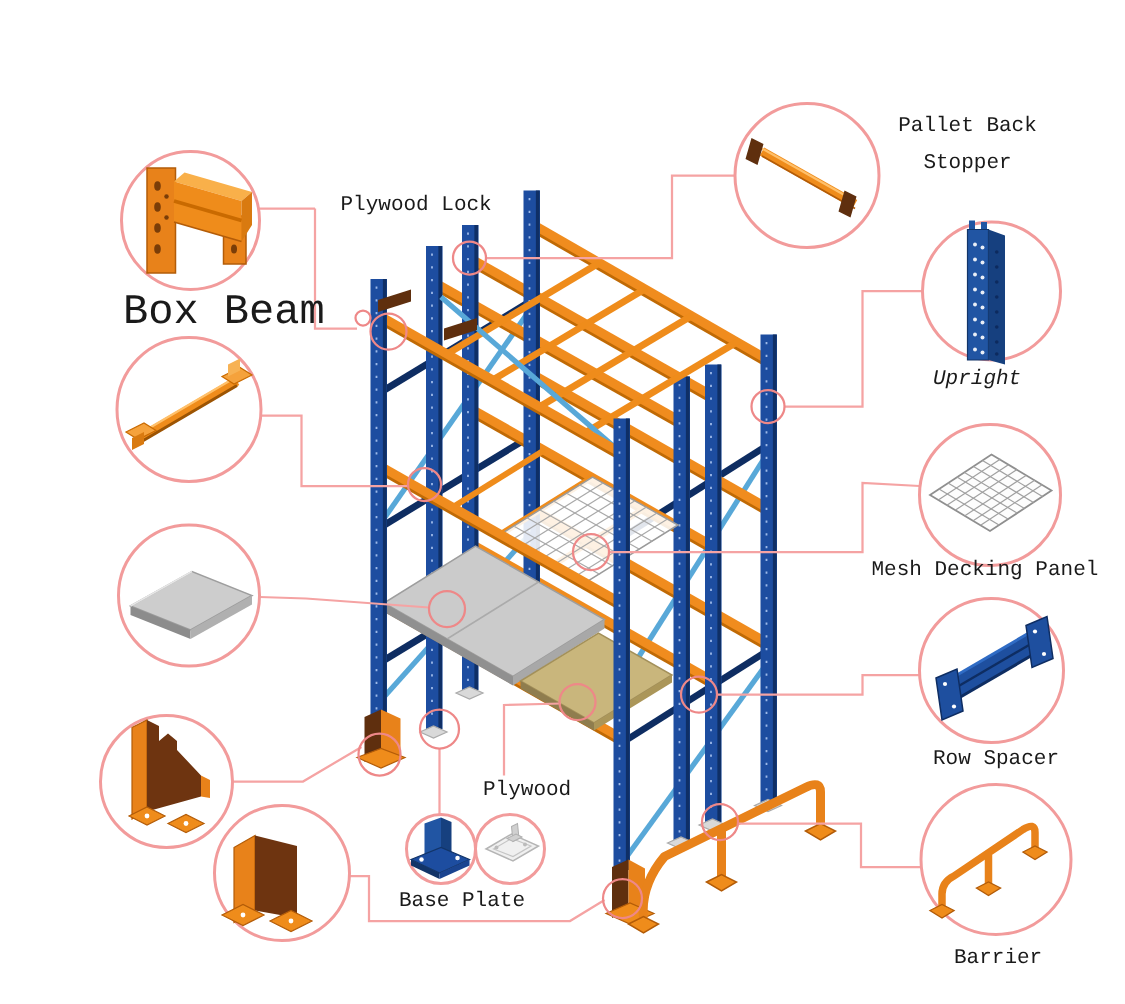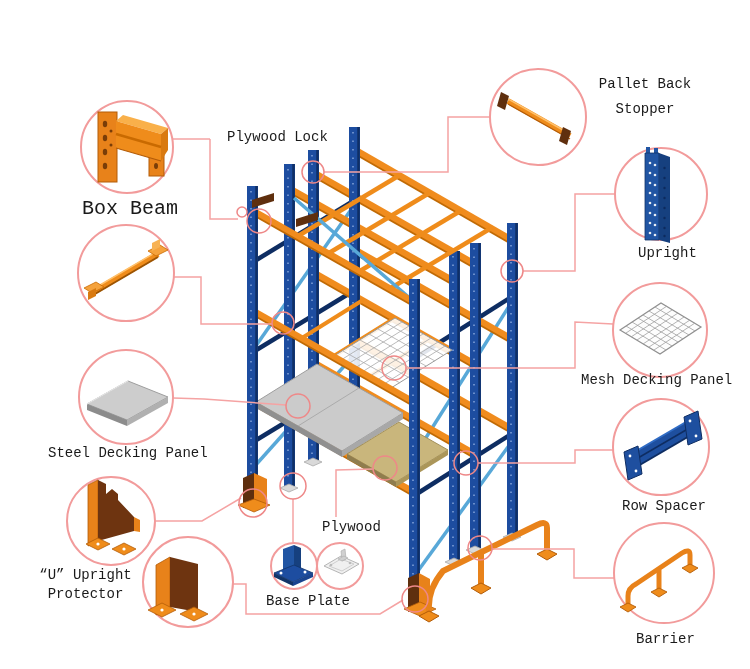--- a/index.html
+++ b/index.html
@@ -5,21 +5,21 @@
   html,body{margin:0;padding:0;background:#ffffff;}
   #stage{
     position:relative;width:750px;height:669px;background:#ffffff;overflow:hidden;
     font-family:"Liberation Mono","DejaVu Sans Mono",monospace;
   }
   #rack-svg{position:absolute;left:0;top:0;width:750px;height:669px;}
   .label{
     position:absolute;color:#1a1a1a;font-size:14px;line-height:19px;
     white-space:nowrap;letter-spacing:0px;
   }
-  .label.big{font-size:20px;line-height:26px;}
+  .label.big{font-size:28px;line-height:26px;}
   .label.center{text-align:center;white-space:normal;}
   .label.bs-lines{line-height:25px;}
 </style>
 </head>
 <body>
 
 <div id="stage">
 
 <svg id="rack-svg" viewBox="0 0 750 669">
 
@@ -389,25 +389,20 @@
     <polygon points="682,568 690,564 698,568 690,573" fill="#ef8c1b" stroke="#b35c08" stroke-width="0.9"></polygon>
   </g>
 </svg>
 
   <div class="label big" style="left:82px;top:196px;">Box Beam</div>
   <div class="label" style="left:227px;top:128px;">Plywood Lock</div>
   <div class="label center bs-lines" style="left:565px;top:72px;width:160px;">
     <span>Pallet Back</span><br>
     <span>Stopper</span>
   </div>
-  <div class="label" style="left:638px;top:244px;">Upright</div>
+  <div class="label" style="left:622px;top:244px;font-style:italic;">Upright</div>
   <div class="label" style="left:581px;top:371px;">Mesh Decking Panel</div>
   <div class="label" style="left:622px;top:497px;text-align:center;">Row Spacer</div>
   <div class="label" style="left:636px;top:630px;">Barrier</div>
-  <div class="label" style="left:48px;top:444px;">Steel Decking Panel</div>
-  <div class="label center" style="left:18px;top:566px;width:135px;">
-    <span>“U” Upright</span><br>
-    <span>Protector</span>
-  </div>
   <div class="label" style="left:266px;top:592px;">Base Plate</div>
   <div class="label" style="left:322px;top:518px;">Plywood</div>
 
 </div>
 
 </body></html>

